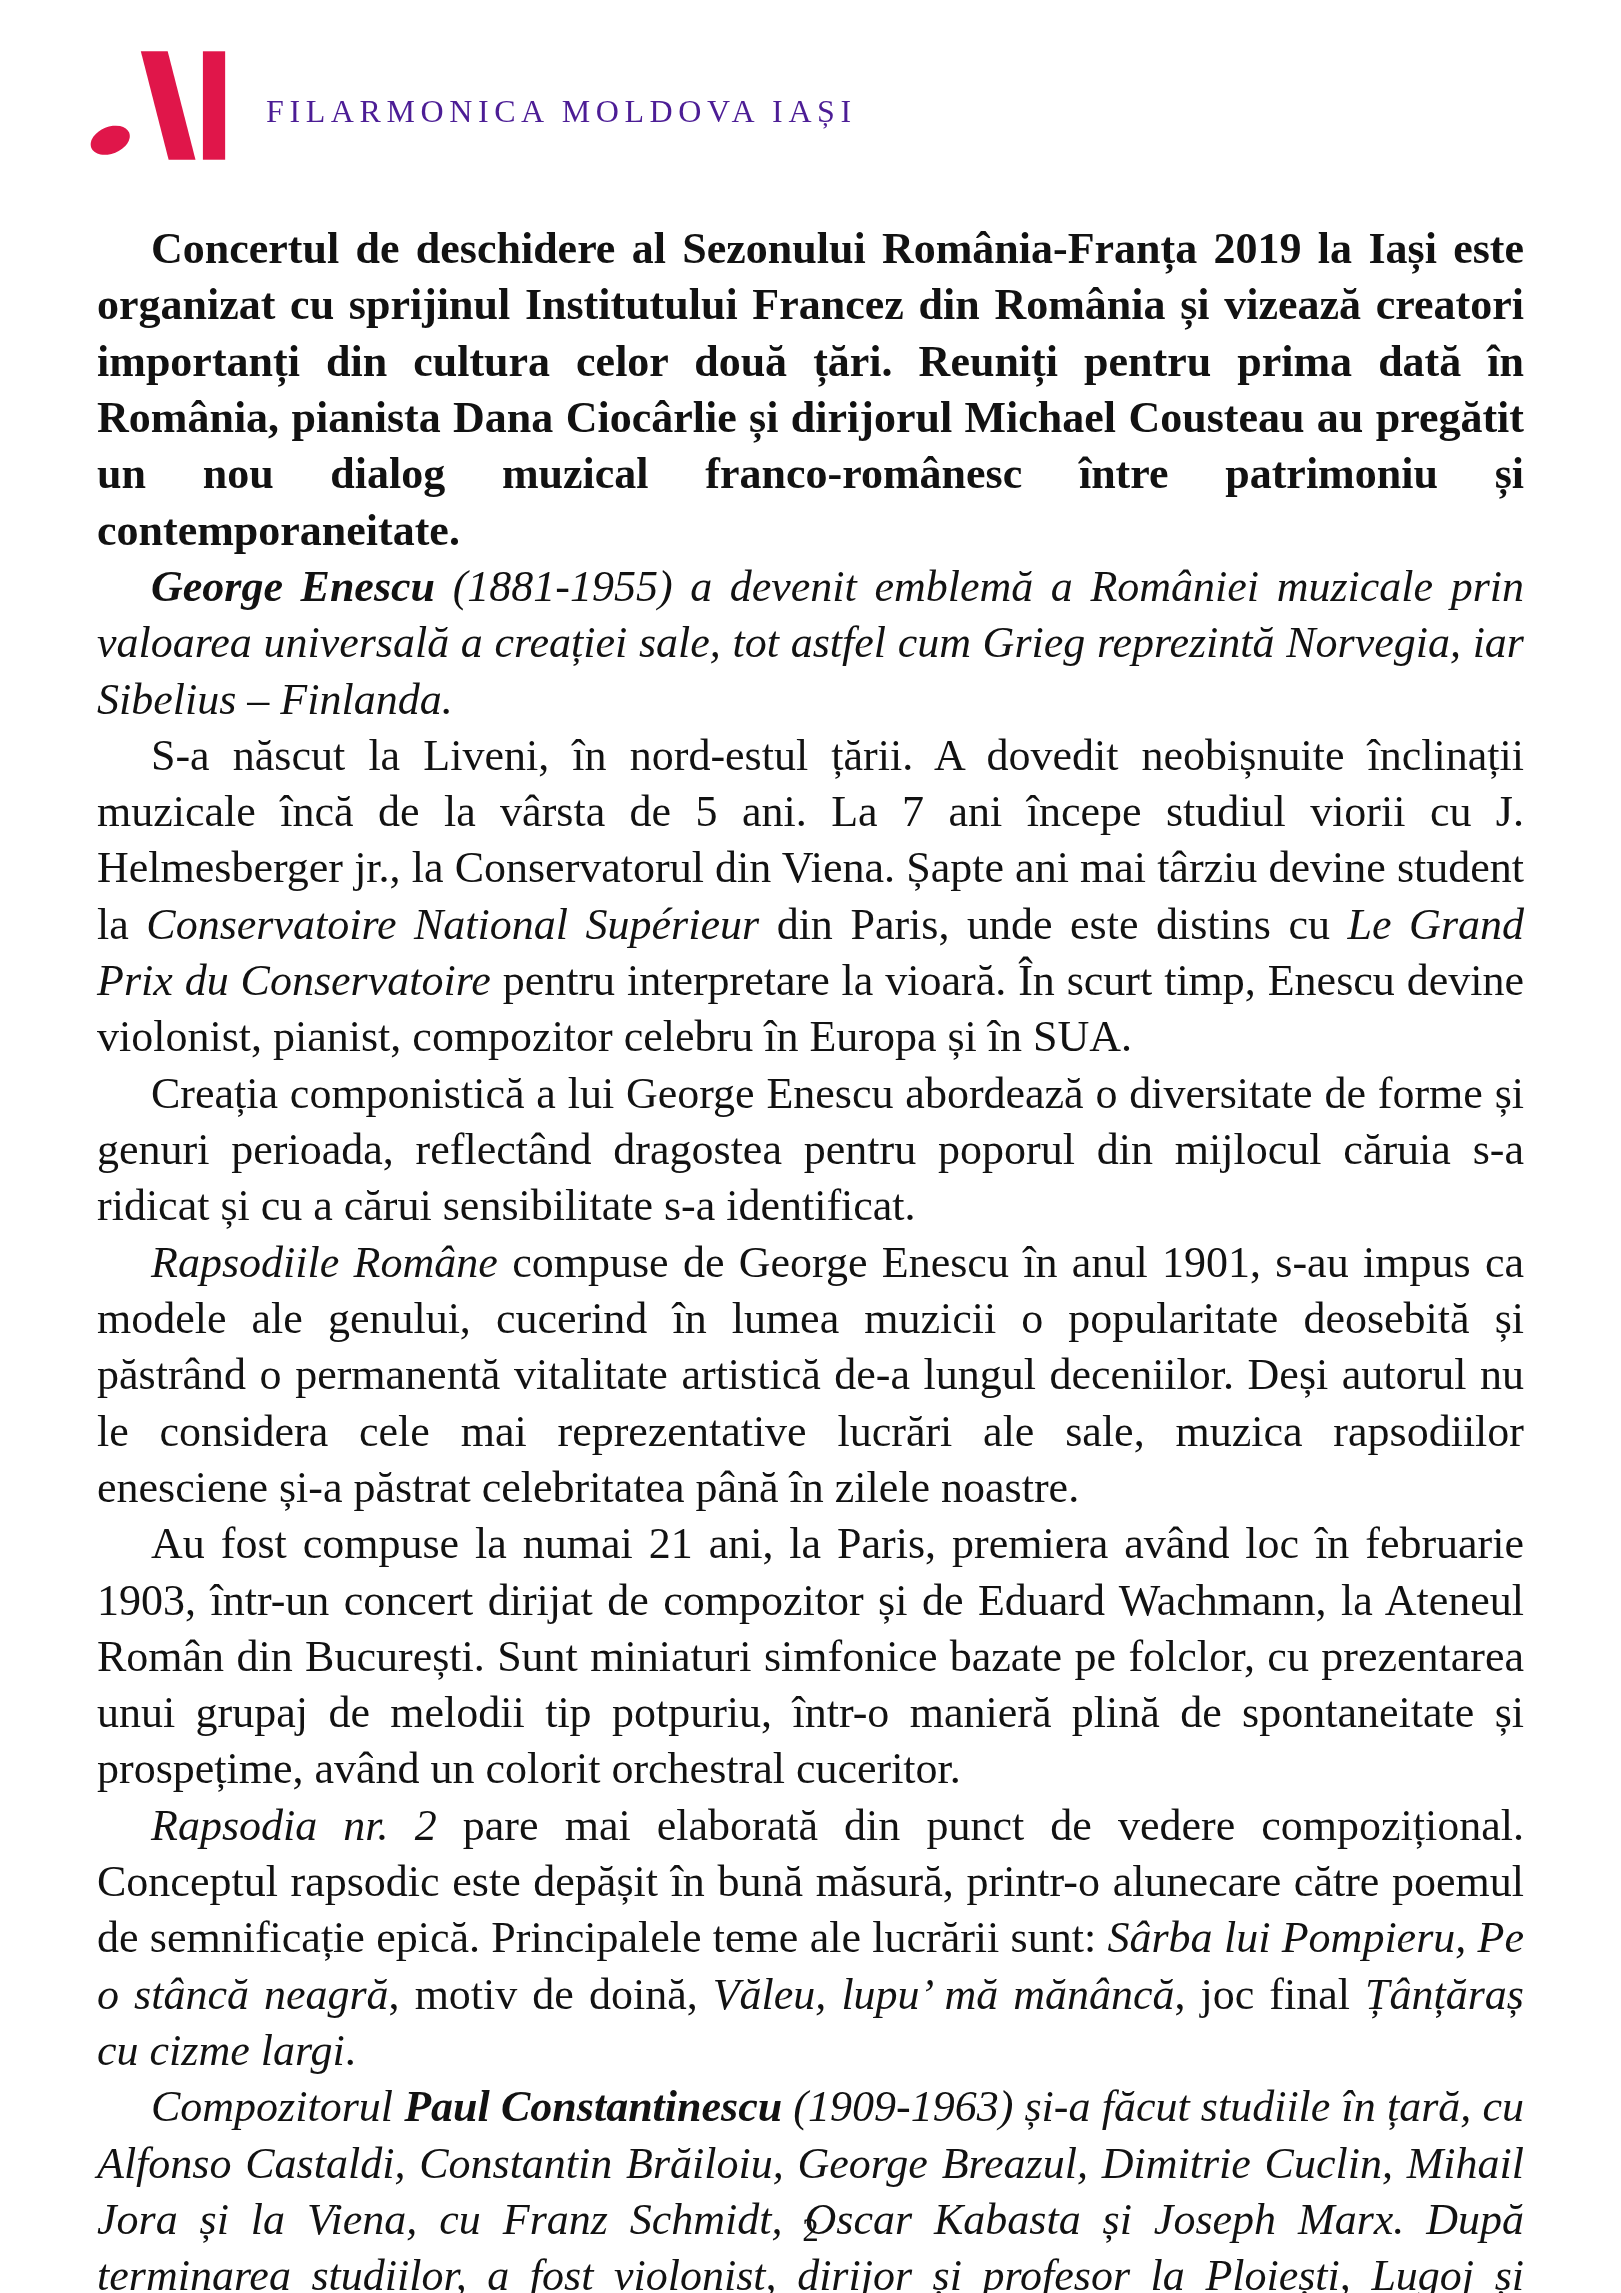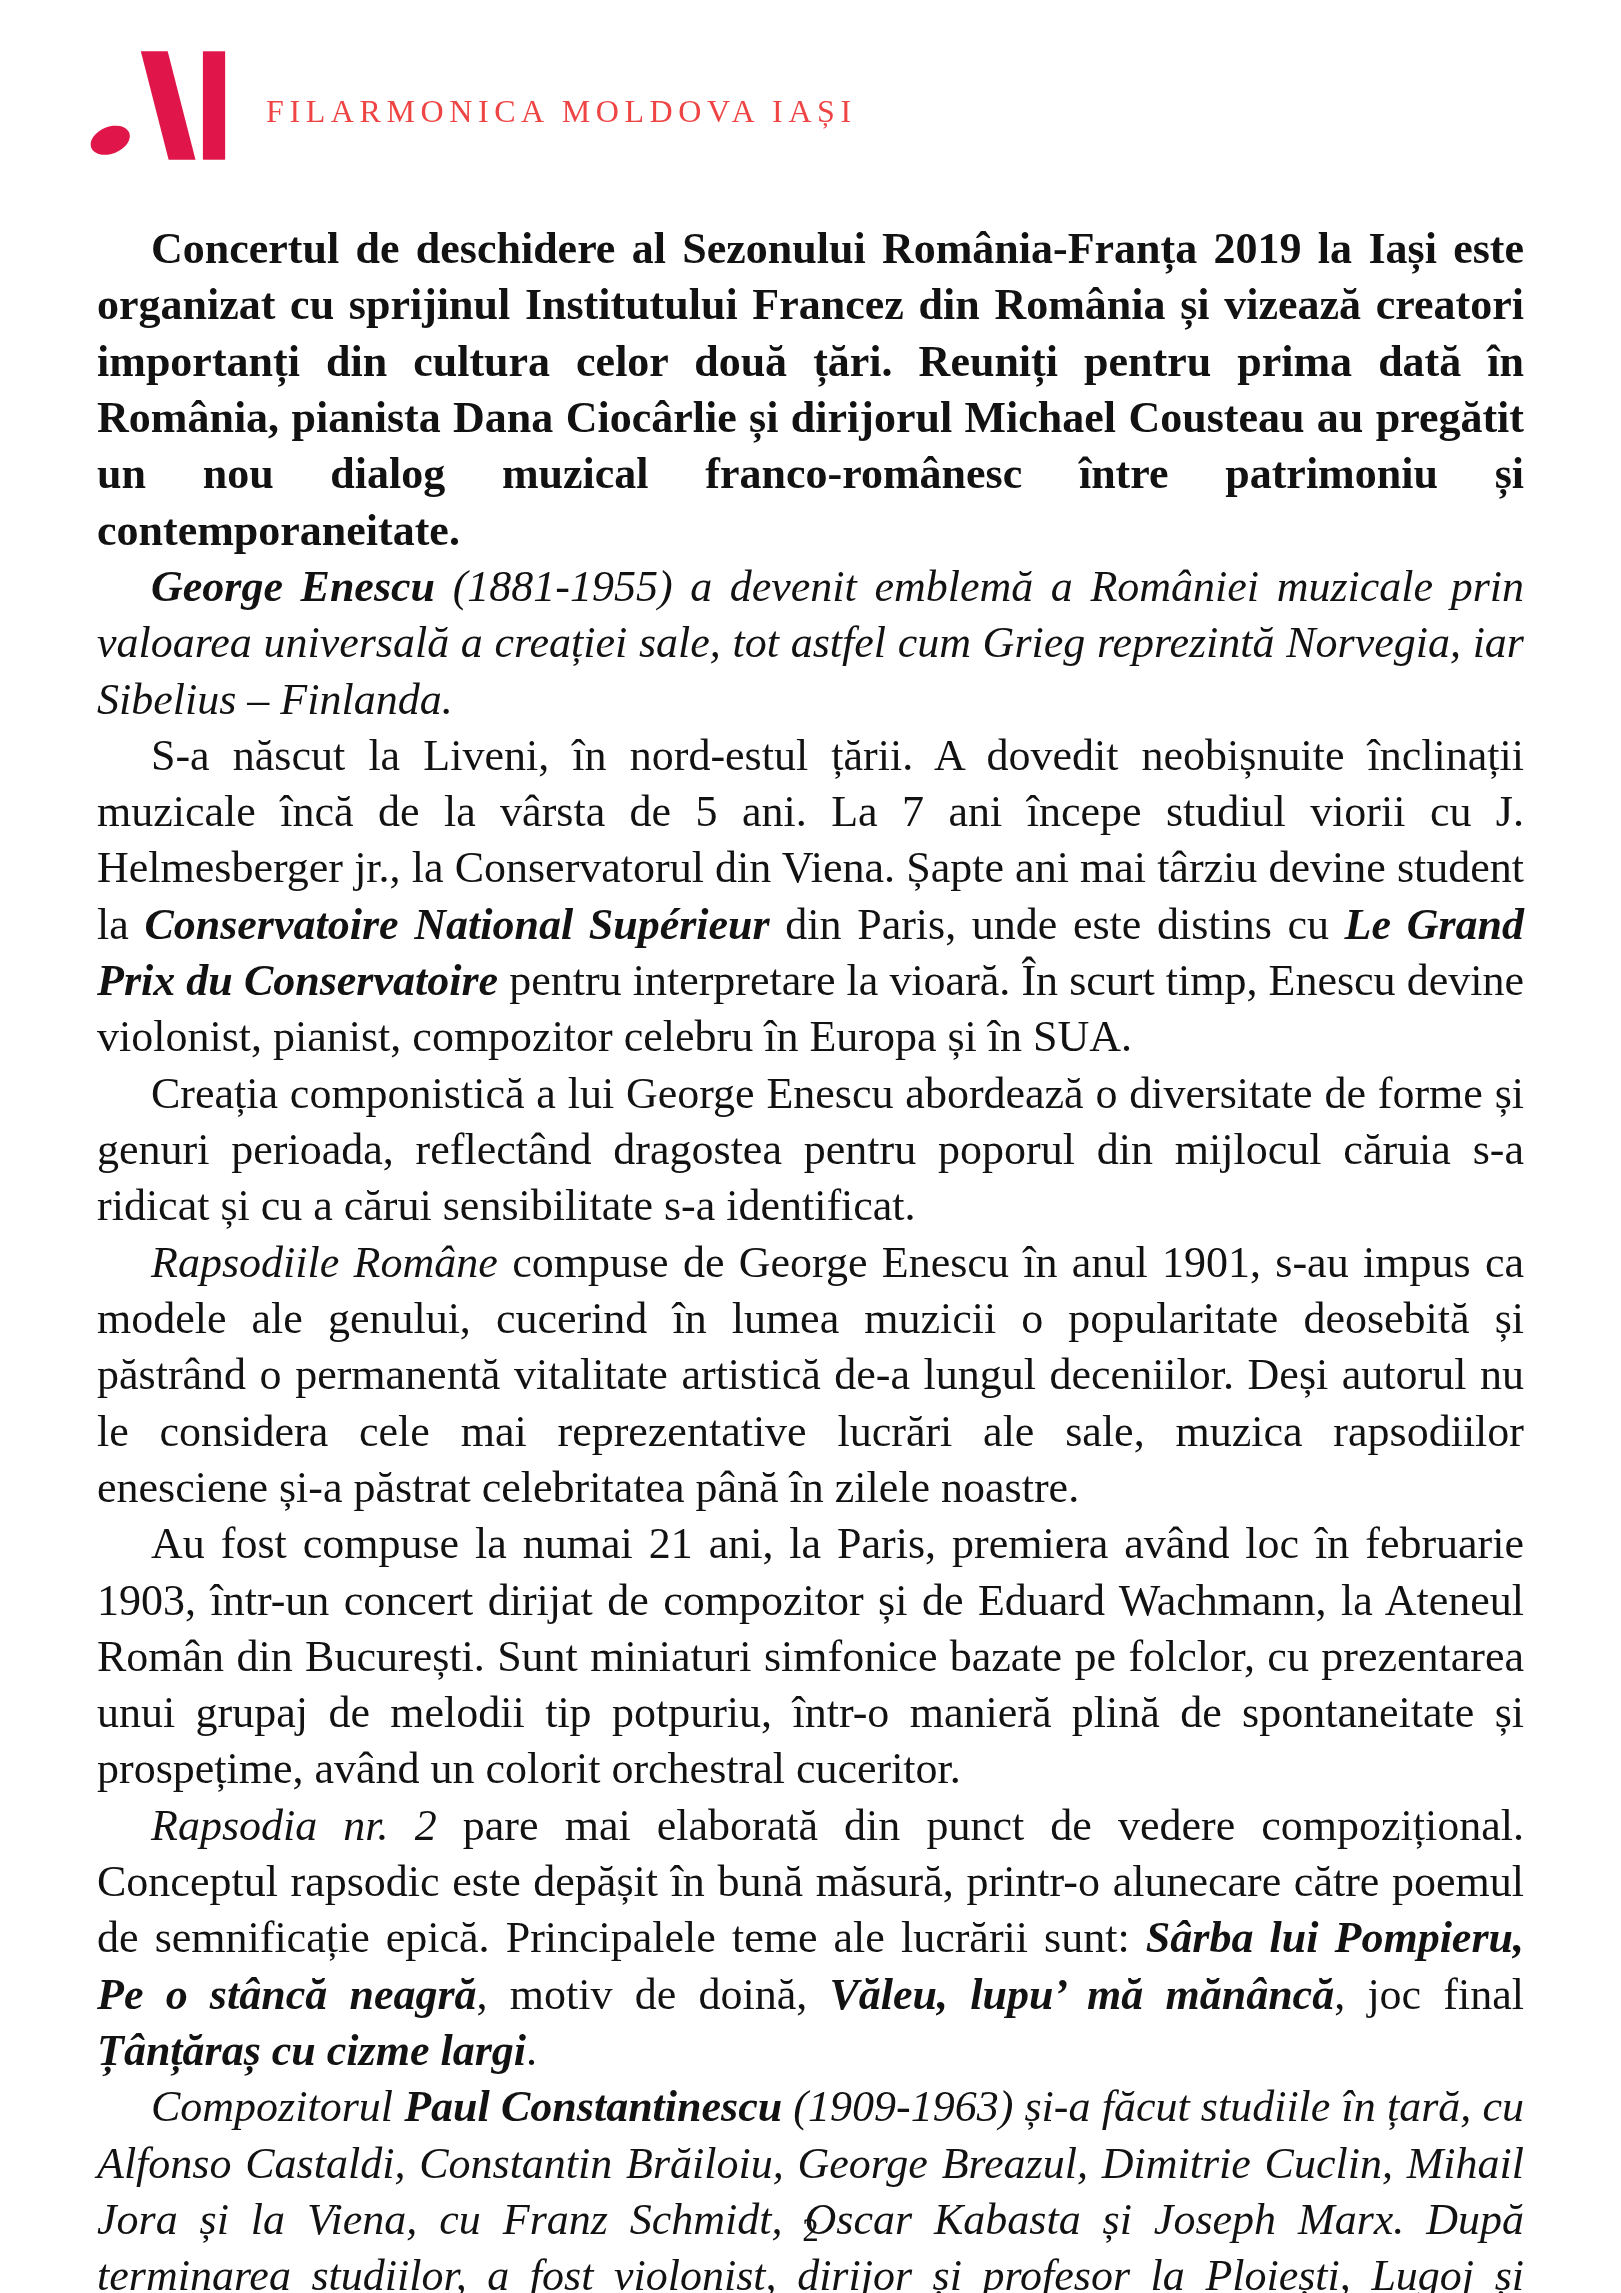--- a/index.html
+++ b/index.html
@@ -24,21 +24,21 @@
     display: flex;
     align-items: center;
     gap: 39px;
   }
   .logo {
     width: 139px;
     height: 109px;
     flex: 0 0 auto;
   }
   .brand-title {
-    color: #ef4444;
+    color: #4c1d95;
     font-size: 32px;
     letter-spacing: 5.6px;
     white-space: nowrap;
     font-weight: 400;
     transform: translateY(5.6px);
   }
   
   .content {
     position: absolute;
     top: 221px;
@@ -50,21 +50,21 @@
     line-height: 1.28;
   }
   .content p {
     margin: 0;
     text-indent: 54px;
   }
   .content p.gap-before {
     font-style: italic;
   }
   .seg-b  { font-weight: 700; }
-  .seg-i  { font-style: italic; font-weight: bold; }
+  .seg-i  { font-style: italic; }
   .seg-bi { font-weight: 400; font-style: italic; }
   p.all-bold { font-weight: 700; }
   
   .footer {
     position: absolute;
     left: 0;
     right: 0;
     bottom: 45px;
     text-align: center;
     color: #121212;

